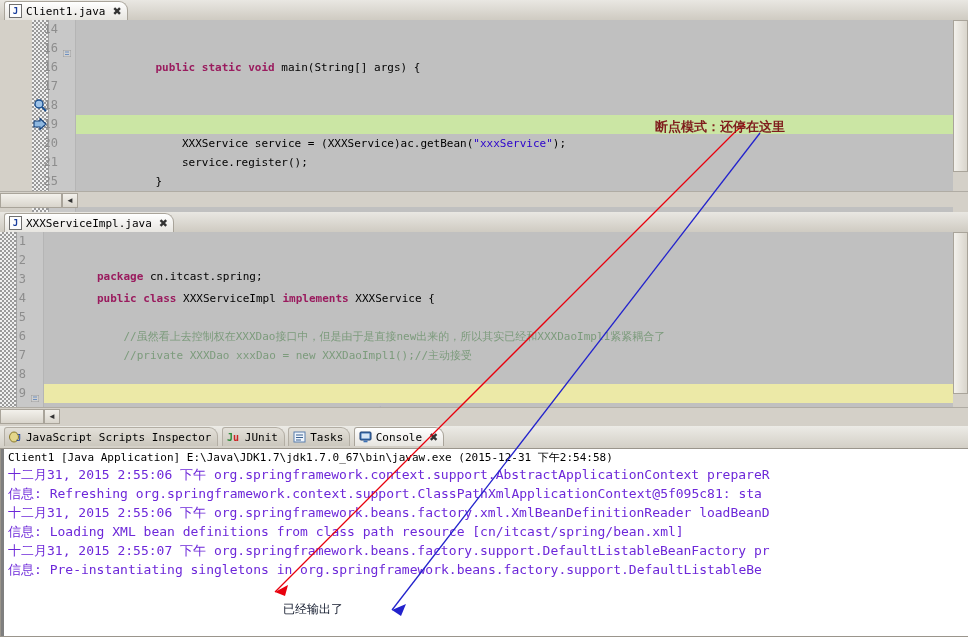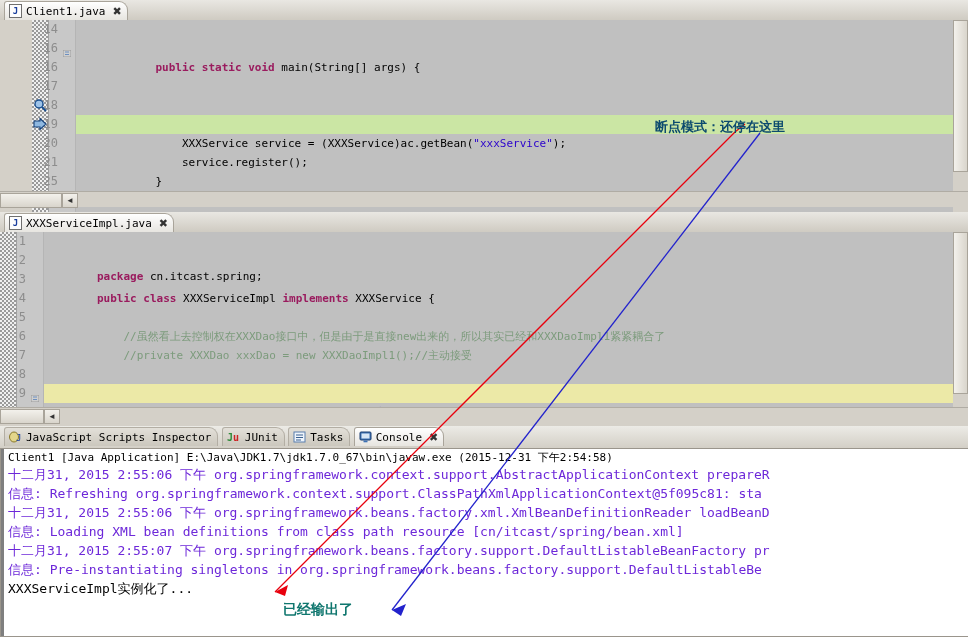--- a/index.html
+++ b/index.html
@@ -112,22 +112,22 @@
   .c-red{color:#6d28d9;}
   .c-black{color:#000;}
   .cbar{position:absolute;left:0;top:0;width:3px;bottom:0;background:#7f7f7f;}
 
   
   #annotations{position:absolute;left:0;top:0;width:968px;height:637px;pointer-events:none;}
   .anno-text{
     position:absolute;font-family:"DejaVu Sans","Liberation Sans",sans-serif;
     font-size:13px;white-space:nowrap;
   }
-  .anno-red{color:#0c4a6e;font-weight:bold;}
-  .anno-blue{color:#0f766e;font-size:14px;font-weight:bold;}
+  .anno-red{color:#7f1d1d;font-weight:bold;}
+  .anno-blue{color:#0f172a;font-size:12px;}
 </style>
 </head>
 <body>
 
 <div class="editor-pane" id="editor1" style="top:0;width:968px;height:208px;">
 
   <div class="tabstrip" style="padding-left:4px;">
     <span class="tab active">
       <span class="jicon">J</span>
       <span>Client1.java</span>
@@ -323,21 +323,20 @@
   <div class="console-out">
     <div class="cbar"></div>
     <div style="padding-left:4px;padding-top:1px;">
       <div class="cline c-black" style="font-size:11px;line-height:15px;">Client1 [Java Application] E:\Java\JDK1.7\jdk1.7.0_67\bin\javaw.exe (2015-12-31 下午2:54:58)</div>
       <div class="cline c-red">十二月31, 2015 2:55:06 下午 org.springframework.context.support.AbstractApplicationContext prepareR</div>
       <div class="cline c-red">信息: Refreshing org.springframework.context.support.ClassPathXmlApplicationContext@5f095c81: sta</div>
       <div class="cline c-red">十二月31, 2015 2:55:06 下午 org.springframework.beans.factory.xml.XmlBeanDefinitionReader loadBeanD</div>
       <div class="cline c-red">信息: Loading XML bean definitions from class path resource [cn/itcast/spring/bean.xml]</div>
       <div class="cline c-red">十二月31, 2015 2:55:07 下午 org.springframework.beans.factory.support.DefaultListableBeanFactory pr</div>
       <div class="cline c-red">信息: Pre-instantiating singletons in org.springframework.beans.factory.support.DefaultListableBe</div>
-      <div class="cline c-black">XXXServiceImpl实例化了...</div>
     </div>
   </div>
 </div>
 
 <svg id="annotations">
 
   <line x1="735" y1="132" x2="275" y2="592" stroke="#e8000d" stroke-width="1.3"></line>
   <polygon points="275,592 288,585 285,596" fill="#e8000d"></polygon>
 
   <line x1="735" y1="132" x2="745" y2="124" stroke="#e8000d" stroke-width="1.3"></line>

